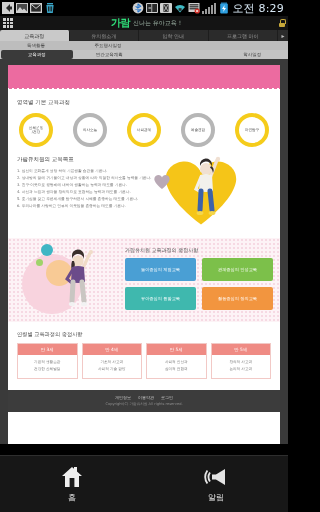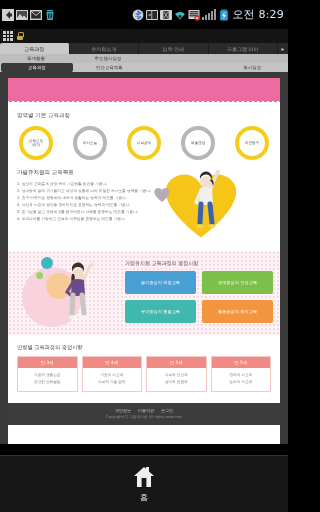--- a/index.html
+++ b/index.html
@@ -6,21 +6,21 @@
   html, body {
     width: 288px; height: 512px;
     background: #000;
     font-family: "DejaVu Sans", "Liberation Sans", sans-serif;
     overflow: hidden;
   }
   #app { position: relative; width: 288px; height: 512px; background: #1b1b1b; }
 
   
   .statusbar {
-    height: 29px; background: #000;
+    height: 16px; background: #000;
     display: flex; align-items: center; padding: 0 2px;
     gap: 2px;
   }
   .sb-left { display: flex; align-items: center; gap: 2px; }
   .sb-mid  { flex: 1; }
   .sb-right { display: flex; align-items: center; gap: 2px; padding-right: 2px; }
   .sb-ico { width: 12px; height: 12px; display: block; }
   .sb-time {
     color: #d8e8f5; font-size: 11px; letter-spacing: .2px;
     font-family: "DejaVu Sans", "Liberation Sans", sans-serif;
@@ -250,20 +250,24 @@
     <div class="grid-ico">
       <span></span>
         <span></span>
         <span></span>
       <span></span>
         <span></span>
         <span></span>
       <span></span>
         <span></span>
         <span></span>
+    </div>
+    <div class="title-wrap">
+      <div class="logo-k">가람</div>
+      <div class="title-sub">신나는 유아교육 !</div>
     </div>
     <div class="lock-ico"></div>
   </div>
 
   <div class="tabbar">
     <div class="tab active">교육과정</div>
     <div class="tab">유치원소개</div>
     <div class="tab">입학 안내</div>
     <div class="tab">프로그램 마이</div>
     <div class="tab-arrow">▸</div>
@@ -449,17 +453,26 @@
     <div class="nav-item">
       <svg class="nav-ico" viewBox="0 0 24 24">
         <path d="M12 2 L2 11 L5 11 L5 22 L19 22 L19 11 L22 11 Z" fill="#efefef"></path>
         <rect x="14" y="2" width="3" height="5" fill="#efefef"></rect>
         <rect x="9.6" y="13" width="4.8" height="9" fill="#1a1a1a"></rect>
       </svg>
       <div class="nav-label">홈</div>
     </div>
 
 
+    <div class="nav-item">
+      <svg class="nav-ico" viewBox="0 0 24 24">
+        <path d="M21 4 L21 20 L12 14.5 L12 9.5 Z" fill="#e4e4e4"></path>
+        <rect x="8" y="9.5" width="4.5" height="5" fill="#e4e4e4"></rect>
+        <path d="M6 7.5 A8 8 0 0 0 6 16.5" stroke="#e4e4e4" stroke-width="1.8" fill="none"></path>
+        <path d="M3.4 5.5 A11.5 11.5 0 0 0 3.4 18.5" stroke="#e4e4e4" stroke-width="1.8" fill="none"></path>
+      </svg>
+      <div class="nav-label">알림</div>
+    </div>
 
 
 
   </div>
 </div>
 
 </body></html>

